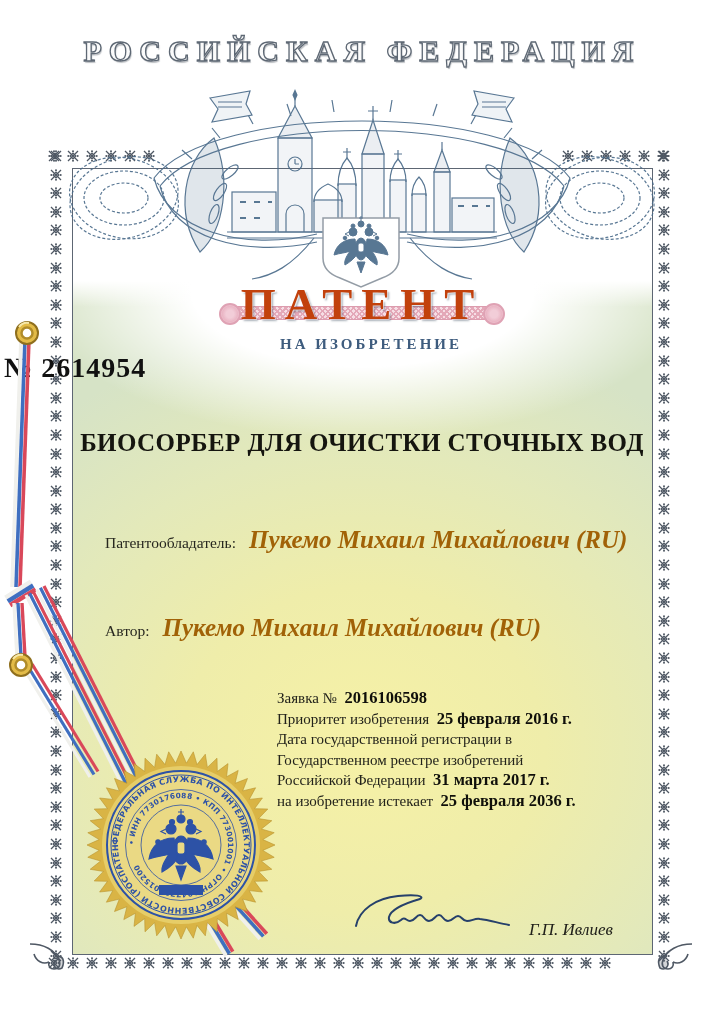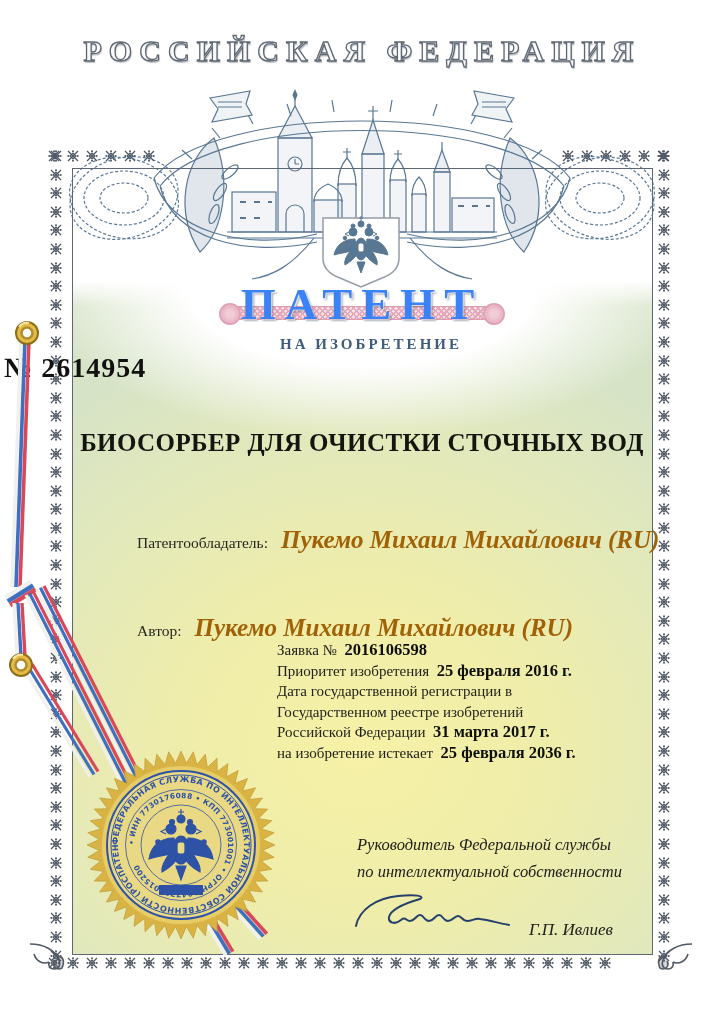--- a/index.html
+++ b/index.html
@@ -35,38 +35,38 @@
   .patent-band{position:absolute;top:25px;left:50%;width:258px;height:12px;margin-left:-129px;
       background-color:#f6dee5;
       background-image:repeating-linear-gradient(45deg,#e4a8b8 0 1.5px,rgba(255,255,255,0) 1.5px 4px),
                        repeating-linear-gradient(-45deg,#e4a8b8 0 1.5px,rgba(255,255,255,0) 1.5px 4px);
       border-top:1px solid #dc9cae;border-bottom:1px solid #dc9cae;}
   .rosette{position:absolute;top:-4px;width:18px;height:18px;border-radius:50%;
       border:2px solid #dfa2b4;background:radial-gradient(circle,#f2cdd8 30%,#eab6c5 60%,#f8e4ea 100%);}
   .rosette.l{left:-14px;} .rosette.r{right:-14px;}
   .patent-word{position:relative;z-index:2;display:inline-block;
       font-size:45px;line-height:46px;font-weight:700;letter-spacing:9px;
-      color:#3b82f6;text-shadow:1px 1px 0 rgba(255,255,255,.55),2px 2px 2px rgba(40,60,80,.4);}
+      color:#c2410c;text-shadow:1px 1px 0 rgba(255,255,255,.55),2px 2px 2px rgba(40,60,80,.4);}
   .patent-sub{position:absolute;top:336px;left:0;width:100%;text-align:center;
       font-size:15px;font-weight:700;letter-spacing:3px;color:#3e5c7e;padding-left:9px;}
   .patent-number{position:absolute;top:352px;left:4px;width:100%;
       font-size:28px;font-weight:700;letter-spacing:1px;color:#111;}
 
   
   .inv-title{position:absolute;top:429px;left:60px;width:604px;text-align:center;
       font-size:25px;font-weight:700;letter-spacing:.4px;color:#15150f;}
 
   
-  .party{position:absolute;left:105px;display:flex;align-items:baseline;gap:13px;white-space:nowrap;margin-left:32px;}
+  .party{position:absolute;left:105px;display:flex;align-items:baseline;gap:13px;white-space:nowrap;}
   .party.holder{top:526px;} .party.author{top:614px;}
   .party-label{font-size:15.5px;color:#27271f;}
   .party-name{font-size:25px;font-weight:700;font-style:italic;color:#a16207;}
 
   
-  .details{position:absolute;left:277px;top:640px;font-size:15px;color:#23231b;}
+  .details{position:absolute;left:277px;top:688px;font-size:15px;color:#23231b;}
   .det-line{line-height:20.5px;white-space:nowrap;}
   .det-val{font-size:16.5px;font-weight:700;color:#0f0f0a;}
 
   
   .officer{position:absolute;left:357px;top:831px;font-style:italic;font-size:16.5px;
            line-height:27px;color:#20201a;white-space:nowrap;}
   .signature{position:absolute;left:346px;top:884px;}
   .officer-name{position:absolute;left:529px;top:896px;font-style:italic;font-size:17px;color:#20201a;white-space:nowrap;margin-top:24px;}
 
   .seal{position:absolute;left:86px;top:750px;z-index:4;}
@@ -1797,24 +1797,20 @@
     <div class="det-line">
       <span>Российской Федерации</span>&nbsp;
       <span class="det-val">31 марта 2017 г.</span>
     </div>
     <div class="det-line">
       <span>на изобретение истекает</span>&nbsp;
       <span class="det-val">25 февраля 2036 г.</span>
     </div>
   </div>
 
-  <div class="officer">
-    <div>Руководитель Федеральной службы</div>
-    <div>по интеллектуальной собственности</div>
-  </div>
   <svg class="signature" width="170" height="52" viewBox="0 0 170 52">
     <path d="M10,42 C13,26 30,14 52,12 C70,10 79,12 74,15 C60,19 45,25 43,33 C42,39 49,41 55,36 C59,32 60,37 64,37 C69,37 70,31 74,31 C78,31 78,37 83,37 C88,37 89,31 93,31 C97,31 97,37 102,37 C107,37 108,32 112,32 C116,32 116,37 121,37 C126,37 129,34 134,35 C143,36 152,39 163,41" fill="none" stroke="#26406b" stroke-width="2" stroke-linecap="round"></path>
   </svg>
   <div class="officer-name">Г.П. Ивлиев</div>
 
   <svg class="ribbon" width="300" height="690" viewBox="0 0 300 690">
     <g stroke-linecap="butt">
 
       <line x1="21" y1="44" x2="12" y2="292" stroke="#f0f0ec" stroke-width="3.6"></line>
       <line x1="25" y1="44" x2="16" y2="292" stroke="#3f6fc0" stroke-width="3.6"></line>

